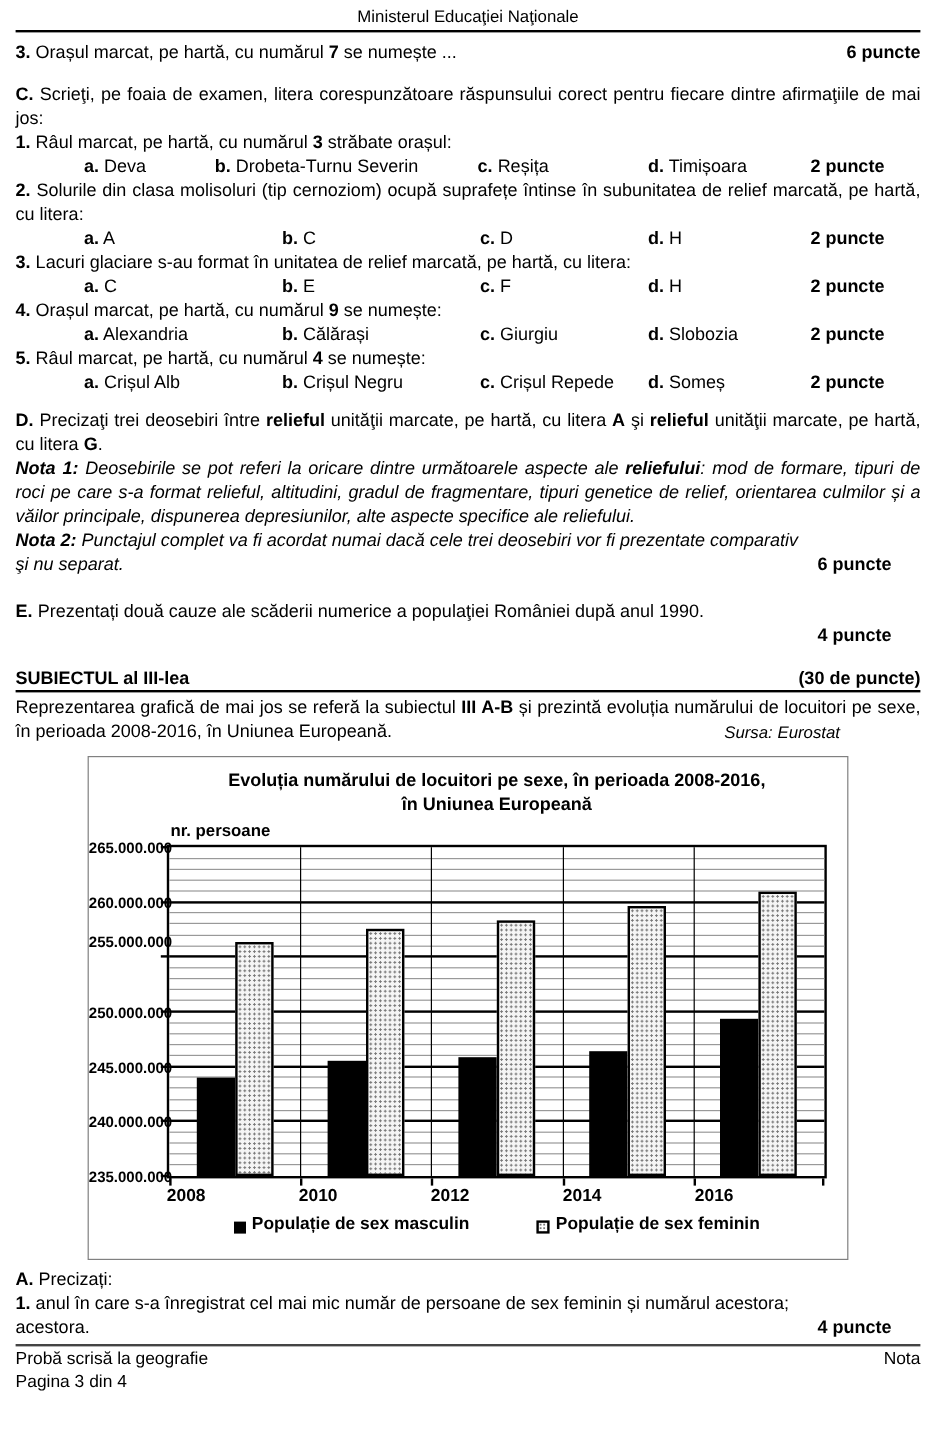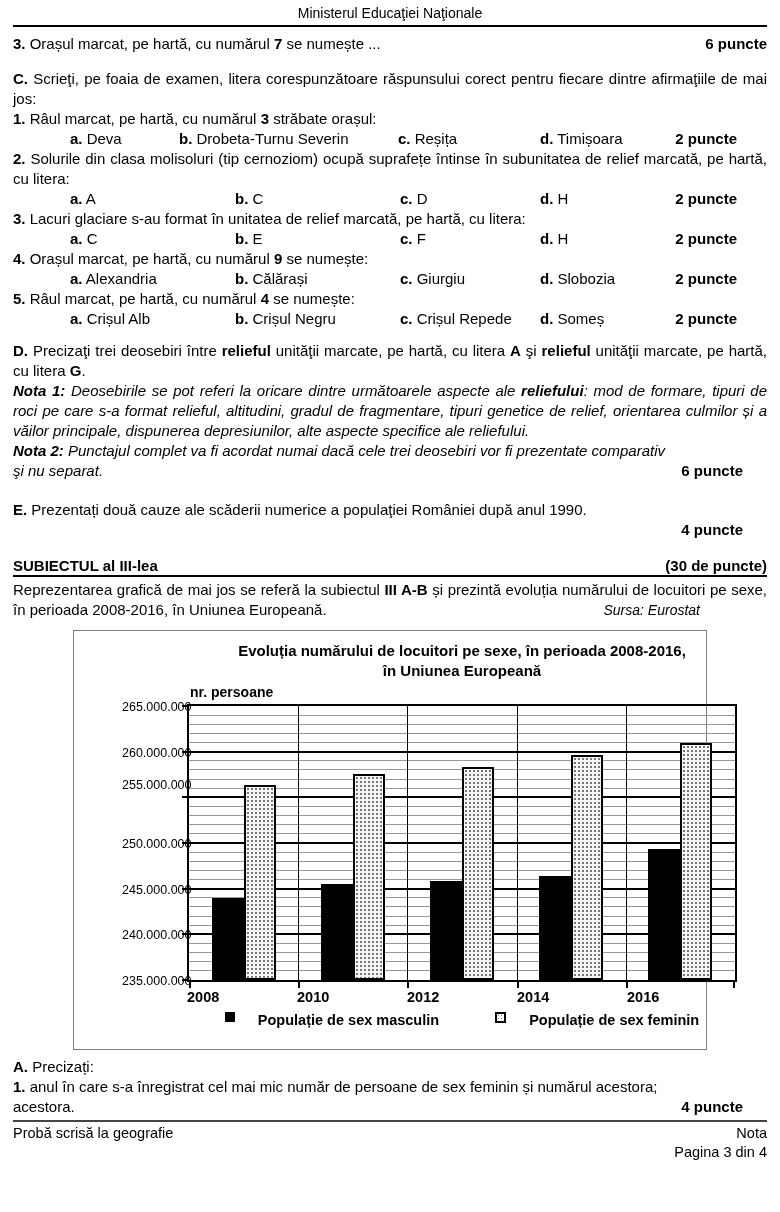--- a/index.html
+++ b/index.html
@@ -23,46 +23,46 @@
   .opt-a{left:57px;} .opt-b{left:222px;} .opt-c{left:387px;} .opt-d{left:527px;}
   .optrow-q1 .opt-b{left:166px;} .optrow-q1 .opt-c{left:385px;}
   .opt-pts{position:absolute;right:30px;top:0;}
   .sec-d{margin-top:12px;}
   .sec-e{margin-top:19px;}
   
   .s3-title{margin-top:17px;font-weight:bold;border-bottom:2px solid #000;padding-bottom:1px;}
   .s3-para{position:relative;margin-top:3px;}
   .sursa{position:absolute;right:67px;bottom:0;font-style:italic;font-size:14px;}
   
-  .chart-box{margin:10px 0 0 60px;width:634px;height:420px;border:1px solid #808080;box-sizing:border-box;padding-top:10px;padding-left:48px;}
+  .chart-box{margin:10px 0 0 60px;width:634px;height:420px;border:1px solid #808080;box-sizing:border-box;padding-top:10px;}
   .chart-title{margin-left:65px;width:550px;text-align:center;font-weight:bold;font-size:15px;line-height:20px;}
   .y-title{margin:3px 0 3px 68px;font-weight:bold;font-size:14px;line-height:17px;}
   .plot-row{position:relative;margin-left:65px;width:550px;height:278px;border:2px solid #000;box-sizing:border-box;}
   .gl{position:absolute;left:0;width:100%;}
   .gl-minor{height:1px;background:#999;}
   .gl-major{height:2px;background:#000;}
   .vsep{position:absolute;top:0;bottom:0;width:1px;background:#000;}
-  .ylab{position:absolute;left:-67px;width:58px;text-align:right;font-weight:normal;font-size:12.5px;line-height:14px;}
+  .ylab{position:absolute;left:-67px;width:58px;text-align:right;font-weight:bold;font-size:12.5px;line-height:14px;}
   .ytick{position:absolute;left:-7px;width:7px;height:2px;background:#000;}
   .xtick{position:absolute;top:100%;margin-top:2px;width:2px;height:6px;background:#000;}
   .bar{position:absolute;bottom:0;box-sizing:border-box;}
   .bar-m{background:#000;}
   .bar-f{background-color:#f5f5f5;background-image:radial-gradient(circle,#777 0.8px,transparent 1px);background-size:4px 4px;border:2px solid #000;}
   .xrow{position:relative;margin-left:65px;width:550px;height:26px;}
   .xlab{position:absolute;top:7px;text-align:left;font-weight:bold;font-size:14.5px;}
   .legend{margin:4px 0 0 65px;width:550px;display:flex;justify-content:center;gap:56px;font-weight:bold;font-size:14.5px;align-items:center;}
-  .leg-item{display:flex;align-items:flex-start;gap:23px;}
+  .leg-item{display:flex;align-items:flex-end;gap:5px;}
   .leg-marker{display:inline-block;width:10px;height:10px;}
   .leg-m{background:#000;}
   .leg-f{background-color:#fff;background-image:radial-gradient(circle,#777 0.8px,transparent 1px);background-size:3px 3px;border:2px solid #000;box-sizing:border-box;width:11px;height:11px;}
   
   .sec-a{margin-top:7px;}
   .footer-rule{border:0;border-top:2px solid #444;margin:3px 0 0 0;}
   .footer-row{display:flex;justify-content:space-between;font-size:14.5px;line-height:19px;margin-top:2px;}
-  .footer-center{text-align:right;font-size:14.5px;line-height:19px;}
+  .footer-center{text-align:left;font-size:14.5px;line-height:19px;}
 </style>
 </head>
 <body>
 
 <div class="page">
 
   <div class="header">
     <div>Ministerul Educaţiei Naţionale</div>
   </div>
   <hr class="top-rule">

